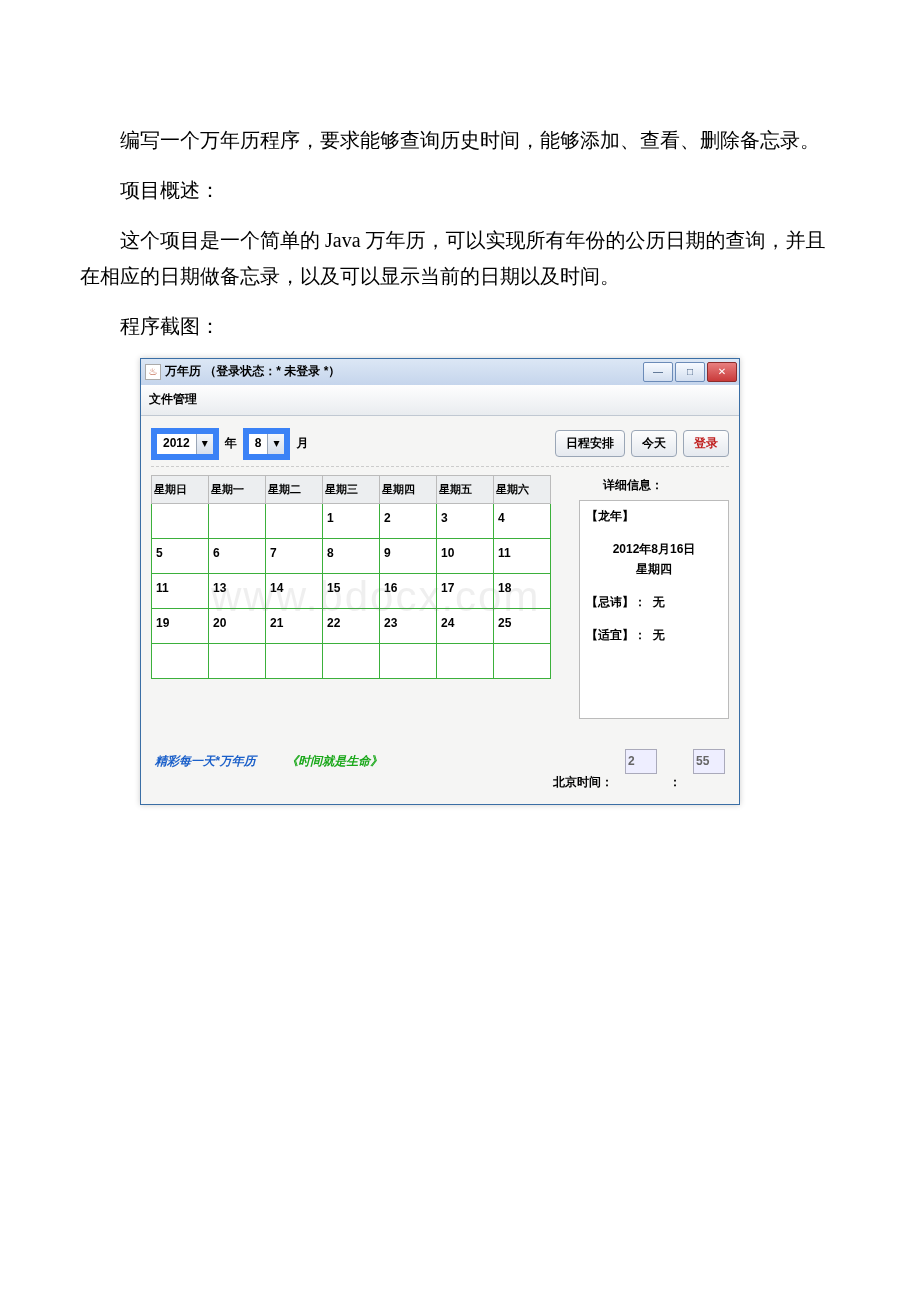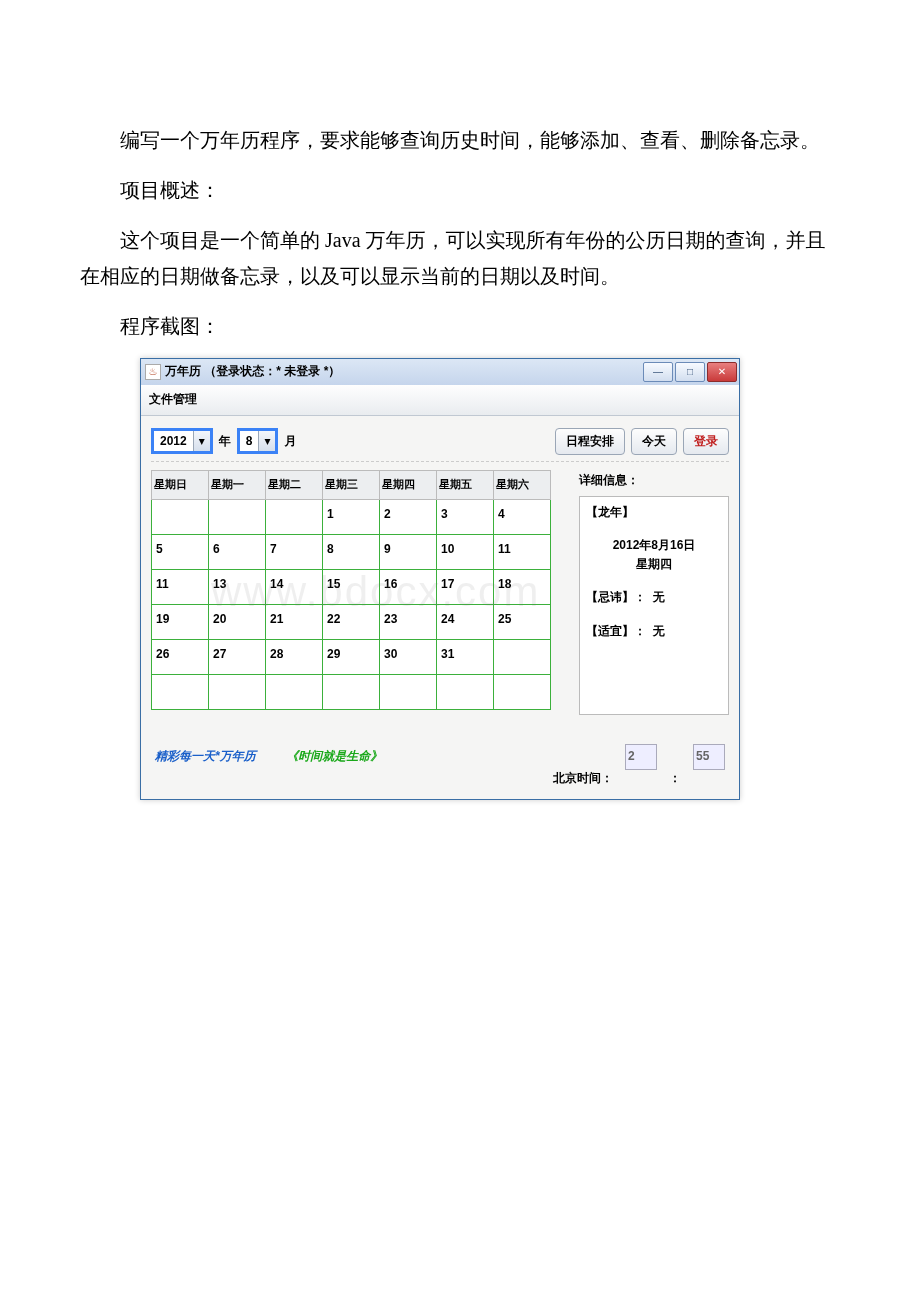--- a/index.html
+++ b/index.html
@@ -82,21 +82,21 @@
   .toolbar {
     display: flex;
     align-items: center;
     gap: 6px;
     padding: 4px 0 6px 0;
     border-bottom: 1px dashed #ccc;
   }
   .combo {
     display: inline-flex;
     align-items: center;
-    border: 3px solid #3b82f6;
+    border: 6px solid #3b82f6;
     background: #fff;
     height: 20px;
   }
   .combo .val {
     padding: 0 6px;
     font-weight: bold;
   }
   .combo .arrow {
     width: 16px; height: 20px;
     background: linear-gradient(#f3f6fb,#d6dfec);
@@ -136,21 +136,21 @@
     height: 30px;
     padding: 4px 4px 0 4px;
     vertical-align: top;
     font-weight: bold;
     font-size: 12px;
     background: #fff;
   }
   .info-panel {
     width: 150px;
   }
-  .info-title { font-weight: bold; margin-bottom: 4px; }
+  .info-title { font-weight: bold; margin-bottom: 4px; margin-left: 24px; }
   .info-box {
     border: 1px solid #bbb;
     background: #fff;
     padding: 6px 6px;
     font-weight: bold;
     font-size: 12px;
     line-height: 1.6;
     height: 205px;
   }
   .info-box .center { text-align: center; }
@@ -275,29 +275,20 @@
               <tr>
                 <td>19</td>
                 <td>20</td>
                 <td>21</td>
                 <td>22</td>
                 <td>23</td>
                 <td>24</td>
                 <td>25</td>
               </tr>
               <tr>
-                <td>26</td>
-                <td>27</td>
-                <td>28</td>
-                <td>29</td>
-                <td>30</td>
-                <td>31</td>
-                <td></td>
-              </tr>
-              <tr>
                 <td></td>
                 <td></td>
                 <td></td>
                 <td></td>
                 <td></td>
                 <td></td>
                 <td></td>
               </tr>
             </tbody>
           </table>

